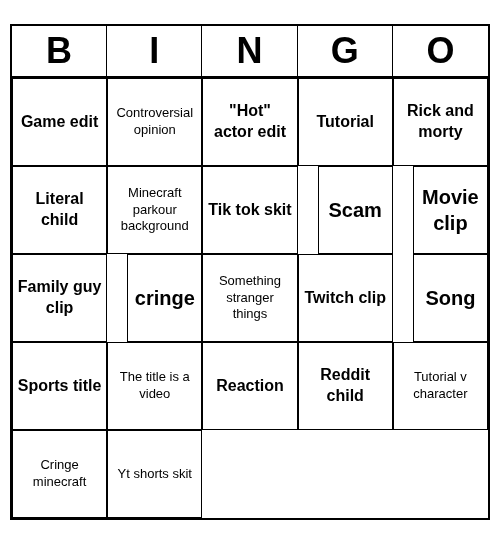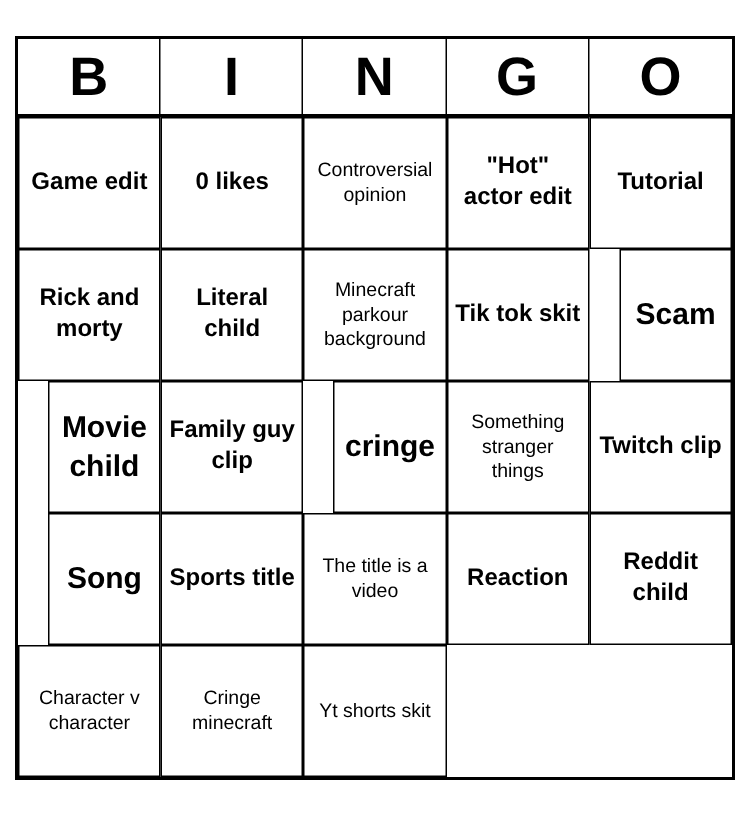--- a/index.html
+++ b/index.html
@@ -80,36 +80,35 @@
 <div class="bingo-container">
   <div class="bingo-header">
   <div class="bingo-header-cell">B</div>
       <div class="bingo-header-cell">I</div>
       <div class="bingo-header-cell">N</div>
       <div class="bingo-header-cell">G</div>
       <div class="bingo-header-cell">O</div>
     </div>
   <div class="bingo-grid">
   <div class="bingo-cell medium-text">Game edit</div>
-      <div class="bingo-cell medium-text">0 likes</div>
       <div class="bingo-cell small-text">Controversial opinion</div>
       <div class="bingo-cell medium-text">"Hot" actor edit</div>
       <div class="bingo-cell medium-text">Tutorial</div>
       <div class="bingo-cell medium-text">Rick and morty</div>
       <div class="bingo-cell medium-text">Literal child</div>
       <div class="bingo-cell small-text">Minecraft parkour background</div>
       <div class="bingo-cell medium-text">Tik tok skit</div>
       <div class="bingo-cell large-text">Scam</div>
-      <div class="bingo-cell large-text">Movie child</div>
+      <div class="bingo-cell large-text">Movie clip</div>
       <div class="bingo-cell medium-text">Family guy clip</div>
       <div class="bingo-cell large-text">cringe</div>
       <div class="bingo-cell small-text">Something stranger things</div>
       <div class="bingo-cell medium-text">Twitch clip</div>
       <div class="bingo-cell large-text">Song</div>
       <div class="bingo-cell medium-text">Sports title</div>
       <div class="bingo-cell small-text">The title is a video</div>
       <div class="bingo-cell medium-text">Reaction</div>
       <div class="bingo-cell medium-text">Reddit child</div>
-      <div class="bingo-cell small-text">Character v character</div>
+      <div class="bingo-cell small-text">Tutorial v character</div>
       <div class="bingo-cell small-text">Cringe minecraft</div>
       <div class="bingo-cell small-text">Yt shorts skit</div>
     </div>
 </div>
 
 </body></html>

